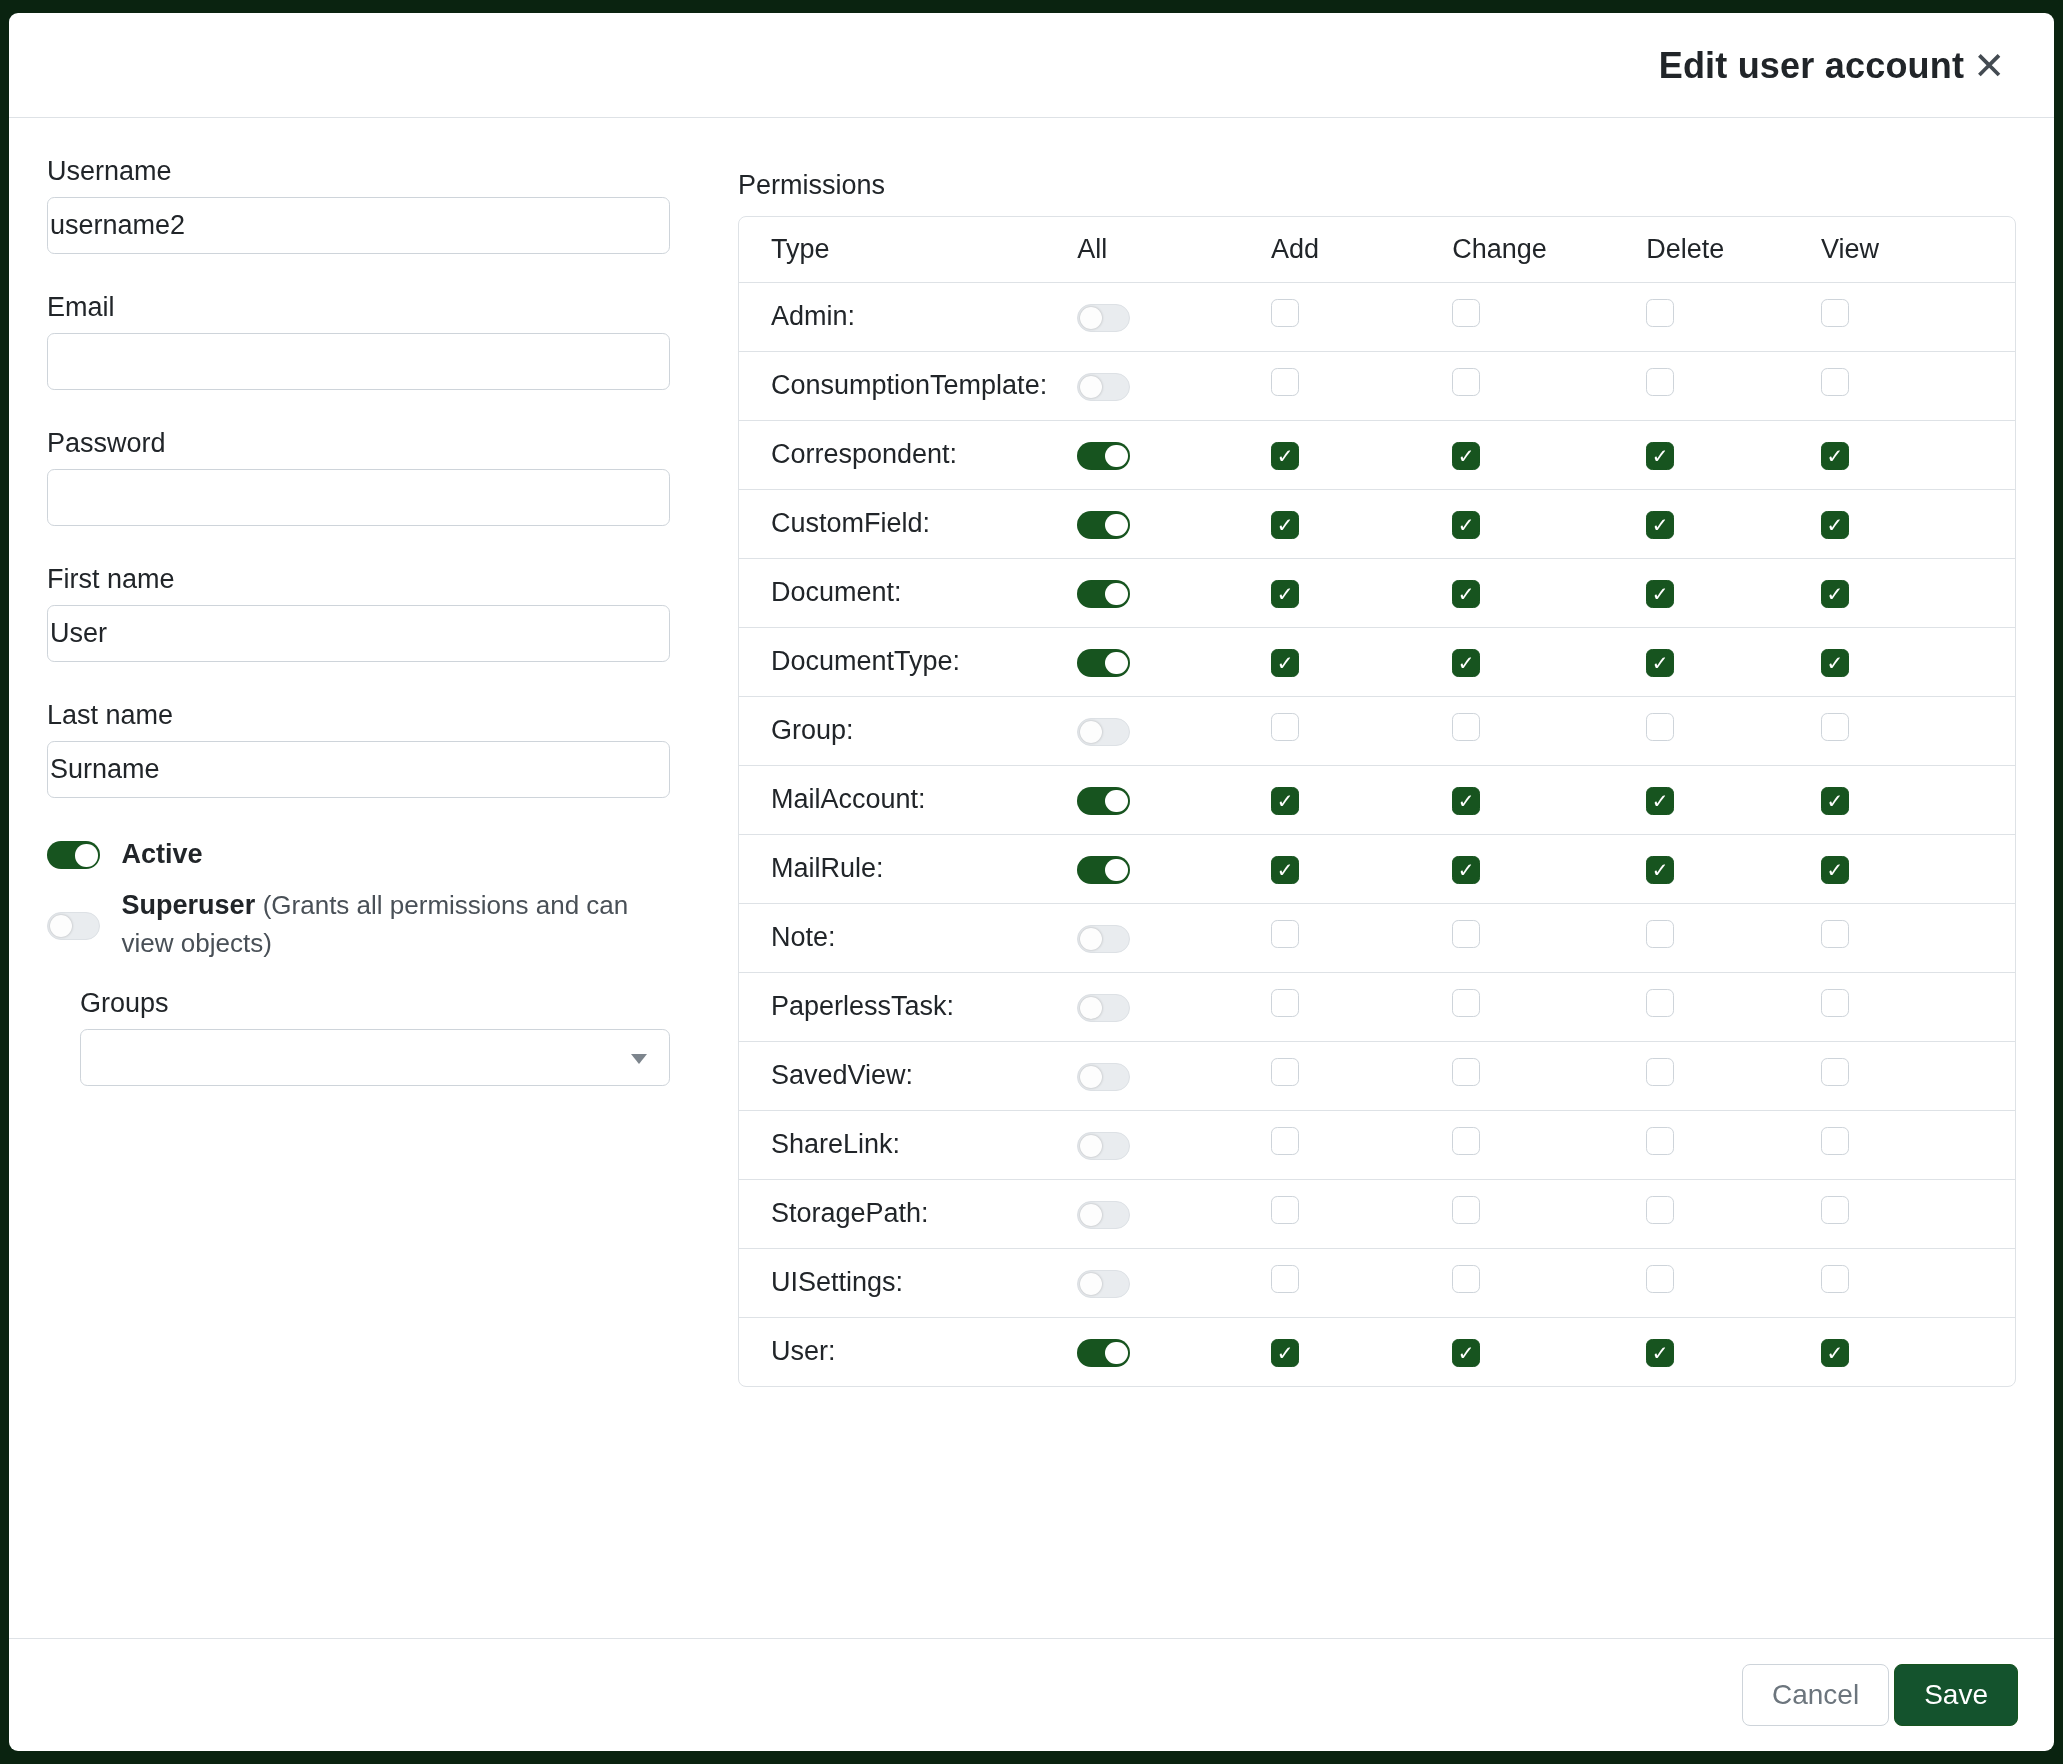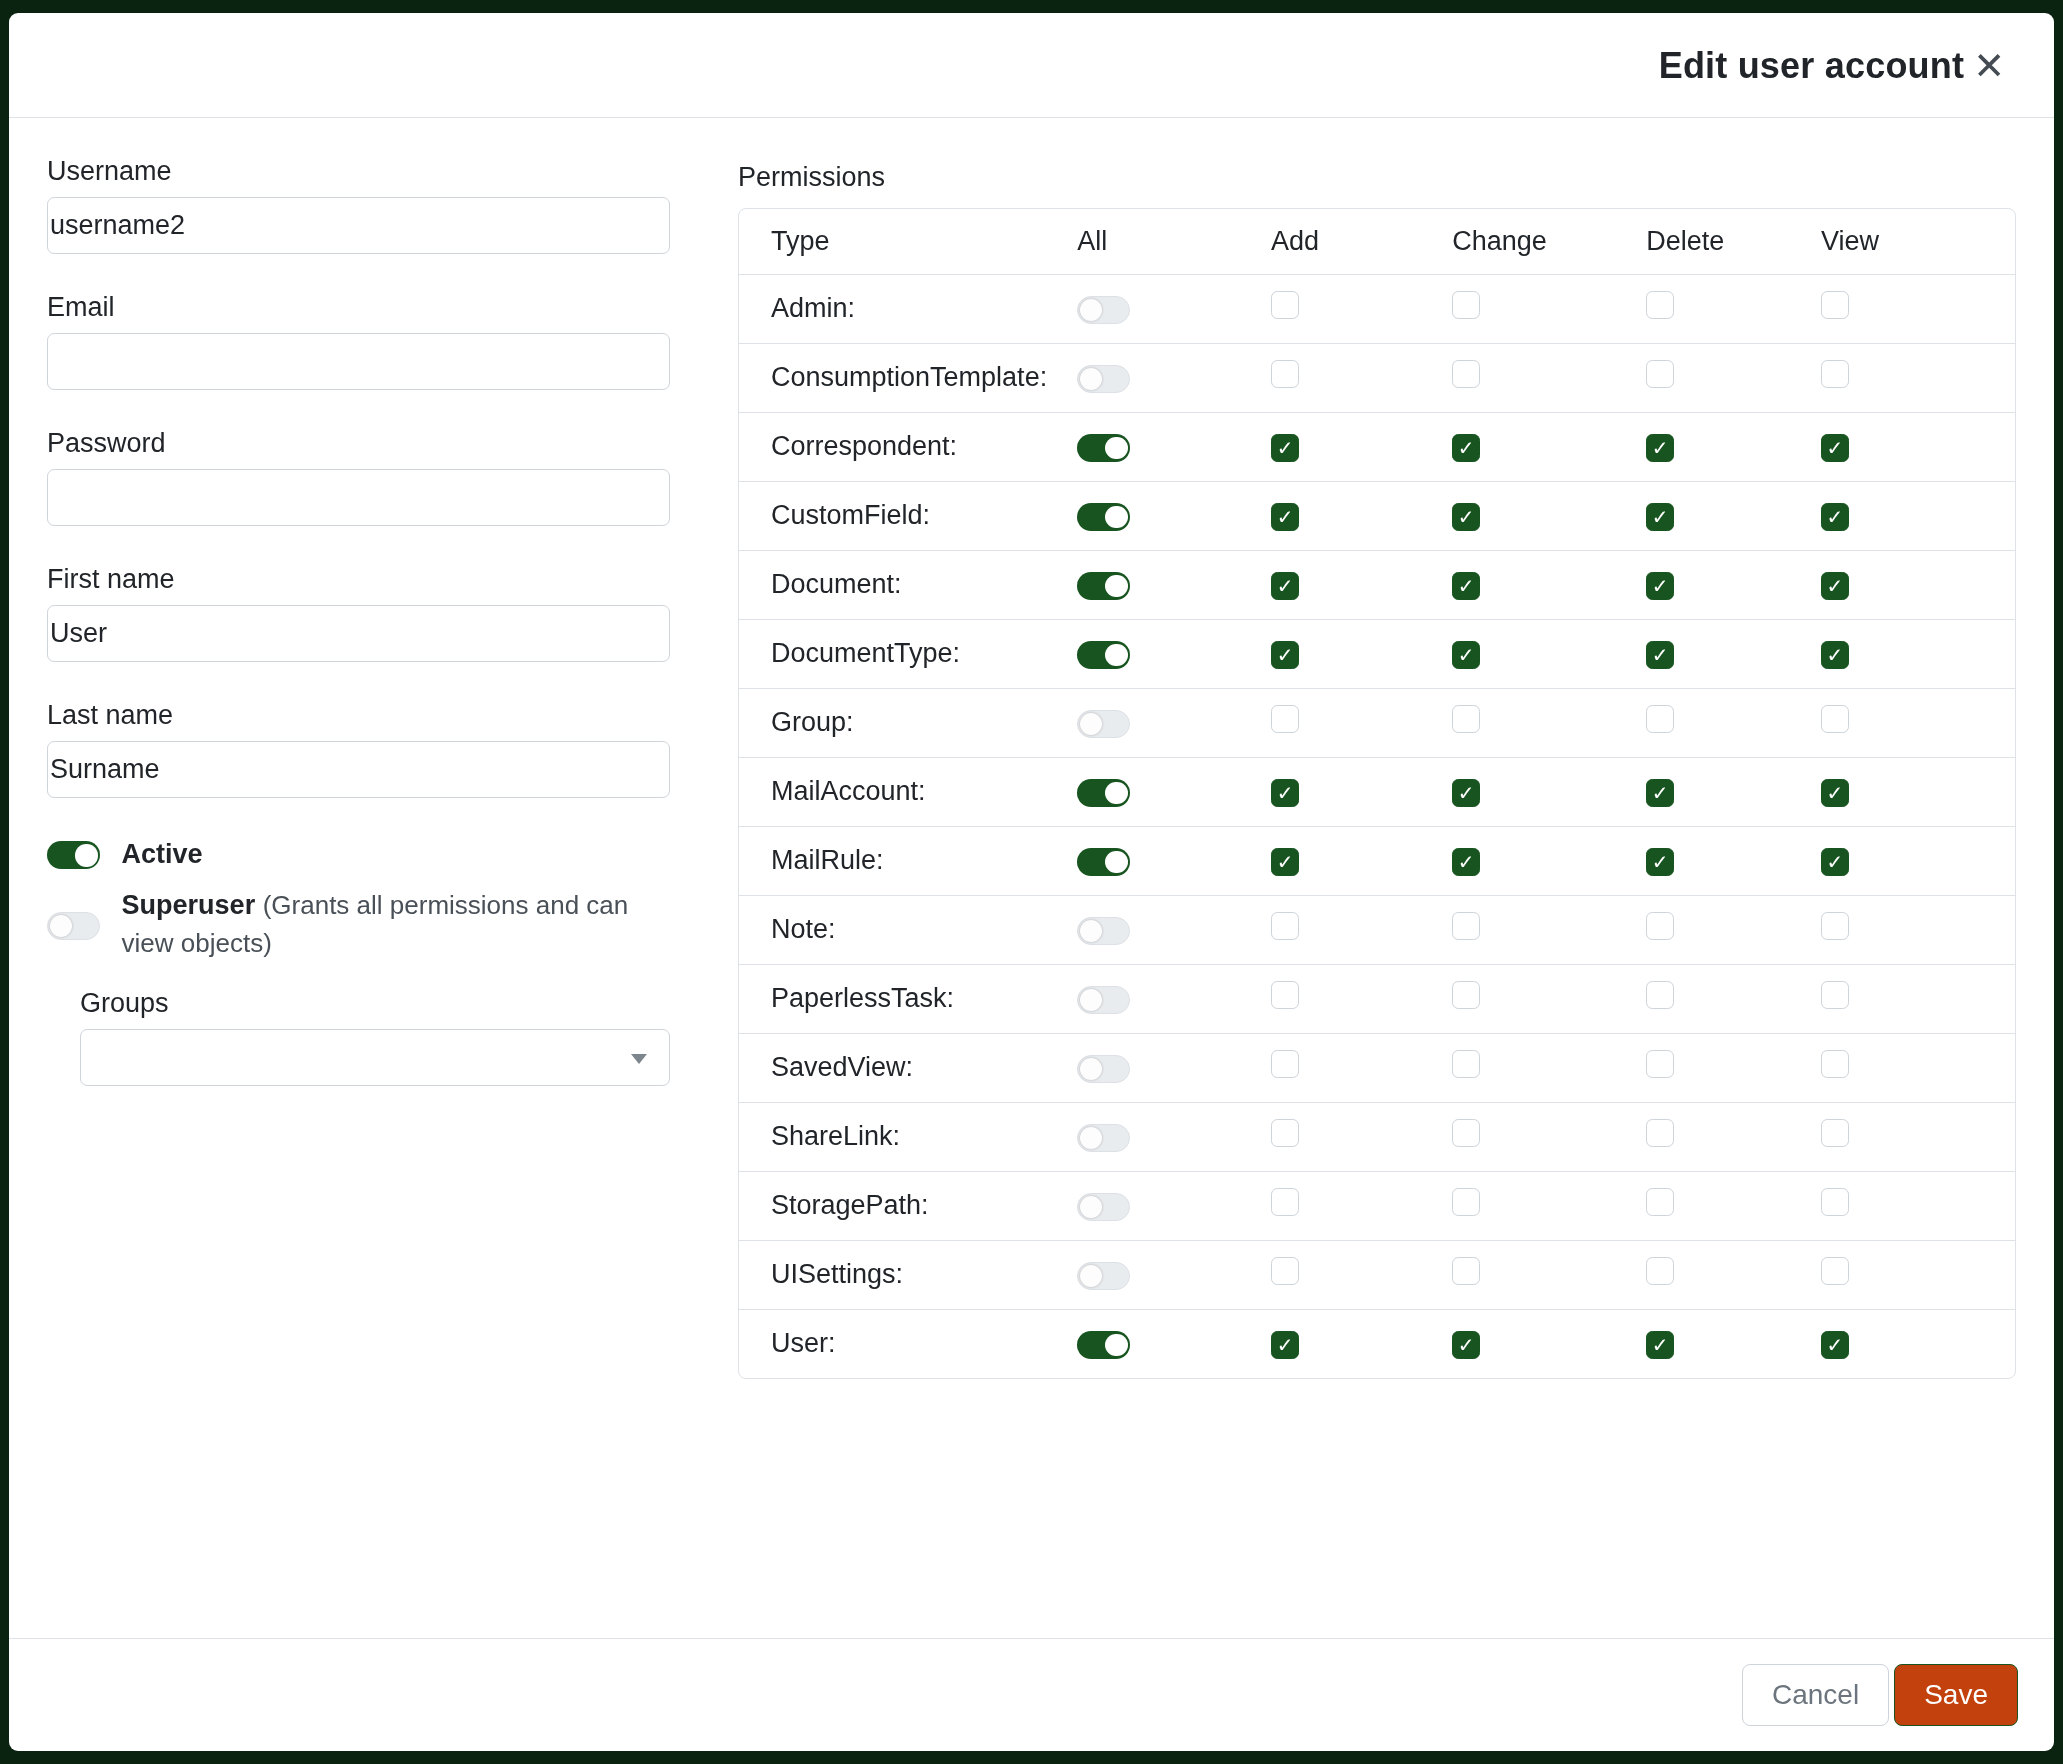--- a/index.html
+++ b/index.html
@@ -65,21 +65,21 @@
     position:relative; height:57px; border:0.9px solid #ced4da; border-radius:7.2px;
     background:#fff; cursor:pointer;
   }
   .caret {
     position:absolute; right:21.6px; top:24px; width:0; height:0;
     border-left:8px solid transparent; border-right:8px solid transparent;
     border-top:10px solid #7d858d;
   }
 
   
-  .permissions-label { font-size:27px; margin-bottom:14.4px; margin-top:6px; }
+  .permissions-label { font-size:27px; margin-bottom:14.4px; margin-top:14px; }
   .perm-table-wrap { border:0.9px solid #dee2e6; border-radius:8px; overflow:hidden; background:#fff; }
   table { width:100%; border-collapse:separate; border-spacing:0; table-layout:fixed; }
   th, td {
     text-align:left; font-size:27px; font-weight:400; color:#212529;
     height:69px; vertical-align:middle; padding:0;
   }
   th:first-child, td:first-child { padding-left:32px; width:26.5%; }
   th:nth-child(2), td:nth-child(2) { width:15.2%; }
   th:nth-child(3), td:nth-child(3) { width:14.2%; }
   th:nth-child(4), td:nth-child(4) { width:15.2%; }
@@ -99,21 +99,21 @@
   .modal-footer {
     flex:none; border-top:0.9px solid #dee2e6;
     padding:25px 36px; display:flex; justify-content:flex-end;
     align-items:center; gap:5px;
   }
   .btn {
     font-family:inherit; font-size:28px; border-radius:8px;
     padding:13.5px 29px; cursor:pointer; line-height:1.2;
   }
   .btn-cancel { background:#fff; color:#6c757d; border:0.9px solid #ced4da; }
-  .btn-save { background:#c2410c; color:#fff; border:0.9px solid #17541f; }
+  .btn-save { background:#14532d; color:#fff; border:0.9px solid #17541f; }
 </style>
 </head>
 <body>
 
 <div class="modal">
 
   <div class="modal-header">
     <div class="modal-title">Edit user account</div>
     <button class="close-btn">✕</button>
   </div>

